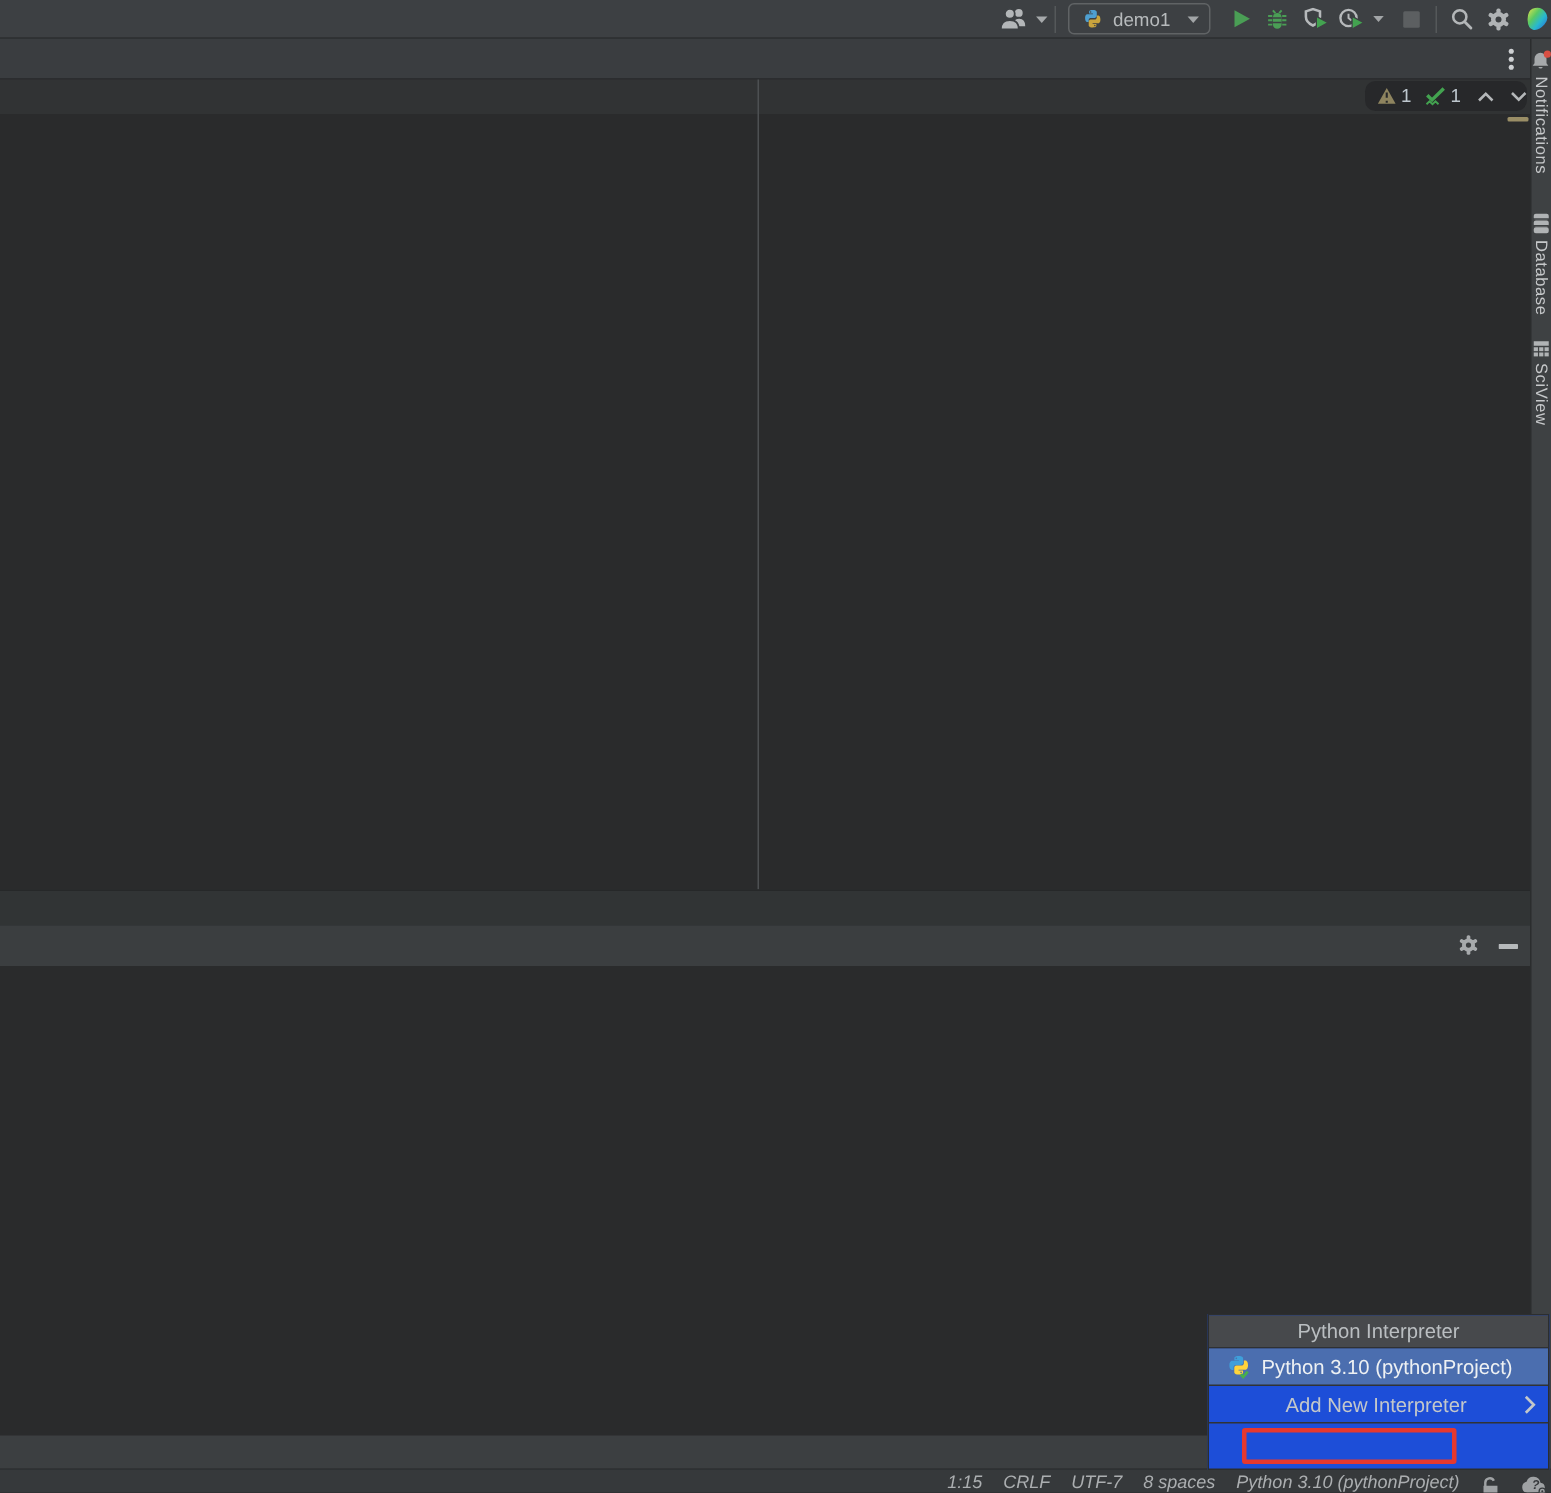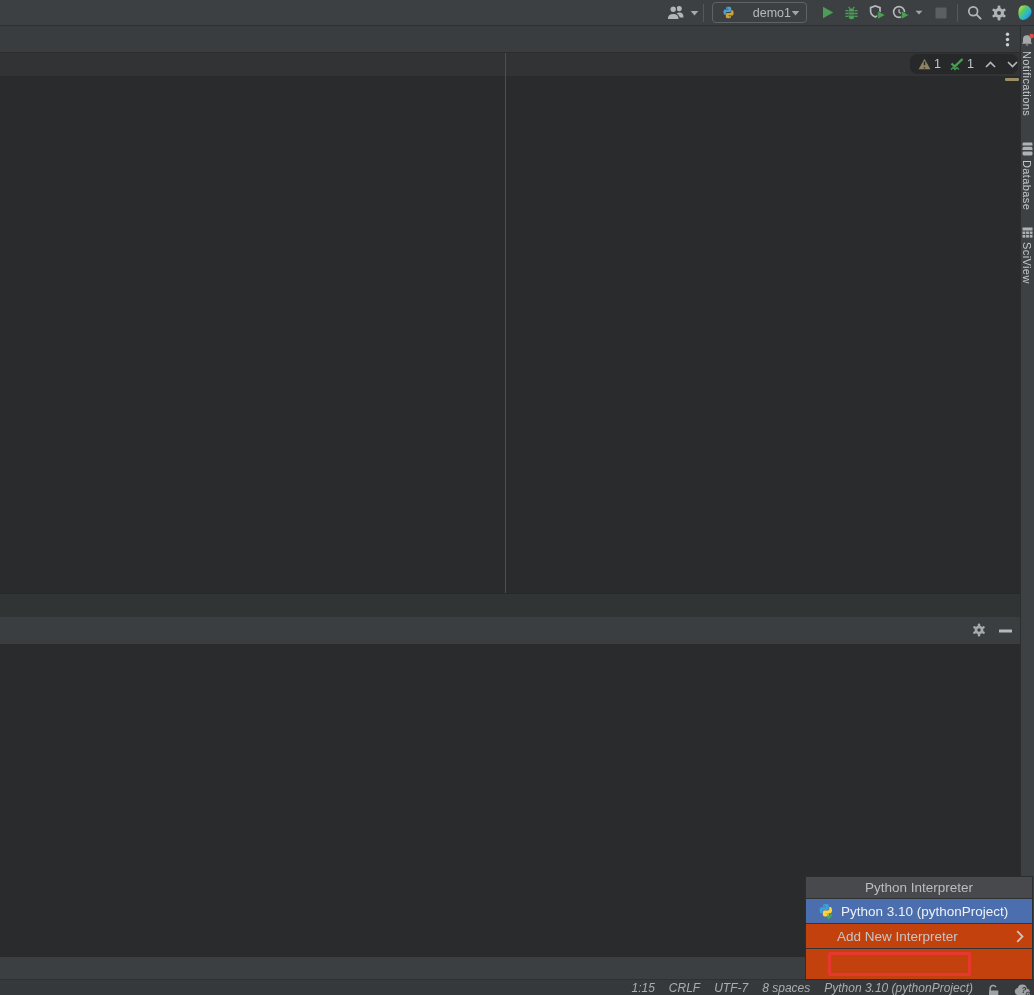--- a/index.html
+++ b/index.html
@@ -9,21 +9,21 @@
   .abs{position:absolute;}
   
   #bar1{left:0;top:0;width:1034px;height:25px;background:#3d4043;}
   #bar1-border{left:0;top:25px;width:1034px;height:1px;background:#2e3133;}
   #bar2{left:0;top:26px;width:1020px;height:26px;background:#3a3d40;}
   #bar2-border{left:0;top:52px;width:1020px;height:1px;background:#2b2d2f;}
   .tb-sep{top:4px;width:1px;height:18px;background:#55585a;}
   .tb-item{top:0;height:25px;display:flex;align-items:center;}
   #run-config{left:712px;top:2px;width:95px;height:21px;border:1px solid #606365;
       border-radius:4px;display:flex;align-items:center;box-sizing:border-box;padding:0 6px 0 9px;}
-  #run-config .lbl{color:#b7babc;font-size:12.5px;margin-left:7px;flex:1;text-align:right;}
+  #run-config .lbl{color:#b7babc;font-size:12.5px;margin-left:7px;flex:1;}
   
   #ed-strip{left:0;top:53px;width:1020px;height:23px;background:#313334;}
   #ed-main{left:0;top:76px;width:1020px;height:517px;background:#2a2b2c;}
   #ed-divider{left:505px;top:53px;width:1px;height:540px;background:#4d5052;}
   #insp-widget{left:910px;top:54px;width:108px;height:20px;background:#27282a;
       border-radius:7px;display:flex;align-items:center;}
   #insp-widget .cnt{font-size:12.5px;color:#bdc6cd;}
   #err-dash{left:1005px;top:78px;width:14px;height:3px;background:#9a8e66;border-radius:1px;}
   
   #band-a{left:0;top:593px;width:1020px;height:24px;background:#313435;border-top:1px solid #262829;box-sizing:border-box;}
@@ -32,29 +32,29 @@
   #band-c{left:0;top:957px;width:1034px;height:22px;background:#3c3f41;}
   
   #status-bar{left:0;top:979px;width:1034px;height:16px;background:#36393b;border-top:1px solid #2e3133;font-style:italic;}
   #status-items{position:absolute;right:2px;top:1px;display:flex;align-items:flex-start;gap:14px;}
   #status-items .seg{color:#abaeb0;font-size:12px;line-height:13px;padding-top:1px;white-space:nowrap;}
   
   #right-stripe{left:1020px;top:26px;width:14px;height:953px;background:#3e4143;border-left:1px solid #2b2d2e;box-sizing:border-box;}
   .stripe-btn{position:absolute;left:0;width:14px;display:flex;flex-direction:column;align-items:center;}
   .stripe-label{writing-mode:vertical-rl;text-orientation:mixed;color:#c6c8ca;font-size:11px;letter-spacing:0.4px;white-space:nowrap;}
   
-  #popup{left:805px;top:876px;width:228px;height:104px;background:#c2410c;border:1px solid #2c2e2f;box-sizing:border-box;}
+  #popup{left:805px;top:876px;width:228px;height:104px;background:#1d4ed8;border:1px solid #2c2e2f;box-sizing:border-box;}
   #popup-header{height:22px;background:#47494c;display:flex;align-items:center;justify-content:center;
       border-bottom:1px solid #2f3133;box-sizing:border-box;}
   #popup-header .t{color:#babec1;font-size:13.5px;}
   .popup-item{height:25px;display:flex;align-items:center;color:#c3c7ca;font-size:13.5px;box-sizing:border-box;}
   #popup-item-1{background:#4b6eaf;color:#eef1f3;border-bottom:1px solid #313335;}
   #popup-item-2{border-bottom:1px solid #313335;}
   #popup-item-3{height:29px;}
-  .popup-item .txt{margin-left:31px;}
+  .popup-item .txt{margin-left:51px;}
   #popup-item-1 .txt{margin-left:7px;}
   #red-annotation{left:828px;top:952px;width:143px;height:24px;border:3px solid #e6382e;border-radius:2px;box-sizing:border-box;}
   svg{display:block;}
 </style>
 </head>
 <body>
 
 <div id="app">
 
   <div id="bar1" class="abs"></div>

